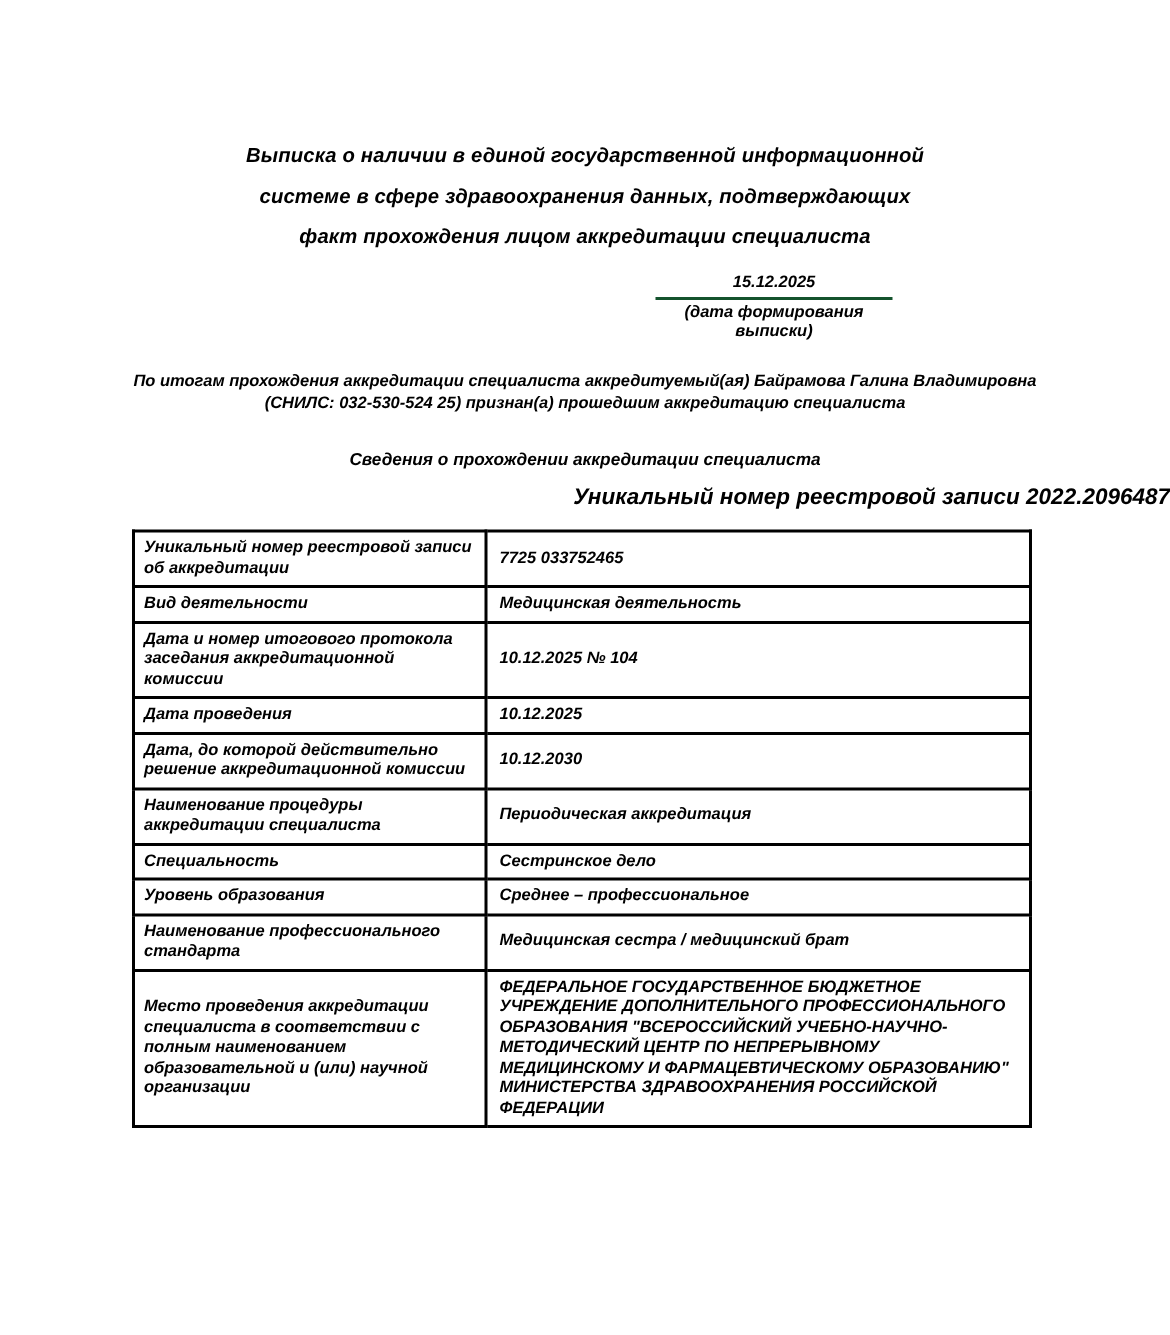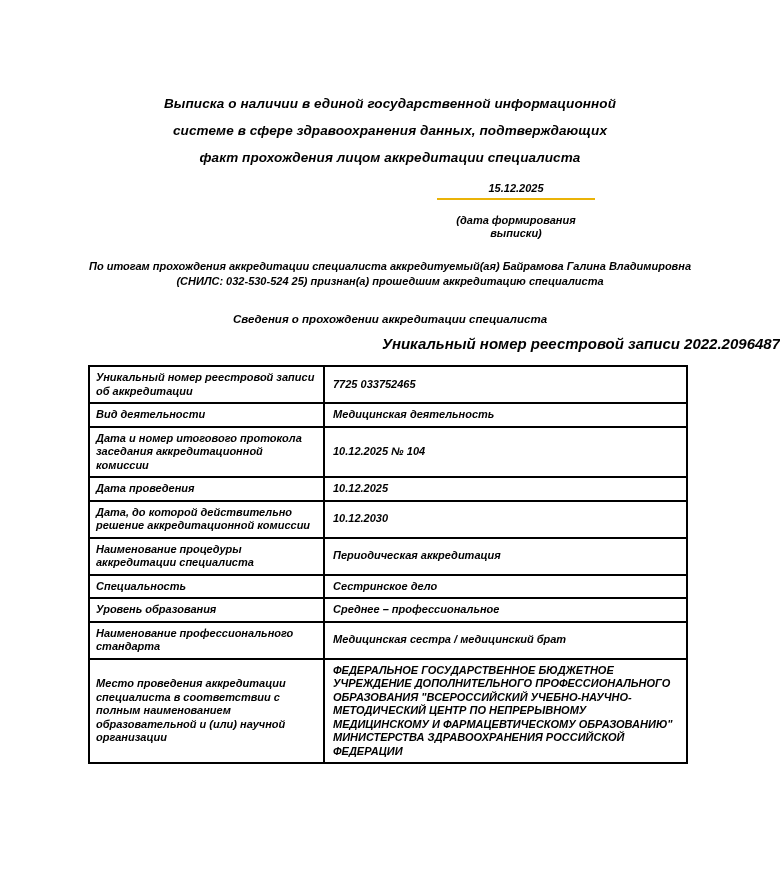--- a/index.html
+++ b/index.html
@@ -30,25 +30,25 @@
   .date-block {
     margin: 11px 0 0 437px;
     width: 158px;
     text-align: center;
     font-size: 11px;
     line-height: 13px;
   }
   .date-value {
     display: block;
     padding-bottom: 3px;
-    border-bottom: 2px solid #eab308;
+    border-bottom: 2px solid #14532d;
   }
   .date-caption {
     display: block;
-    padding-top: 14px;
+    padding-top: 2px;
   }
   .intro {
     margin: 19px auto 0 auto;
     width: 634px;
     text-align: center;
     font-size: 11px;
     line-height: 15px;
   }
   .section-heading {
     margin-top: 23px;

